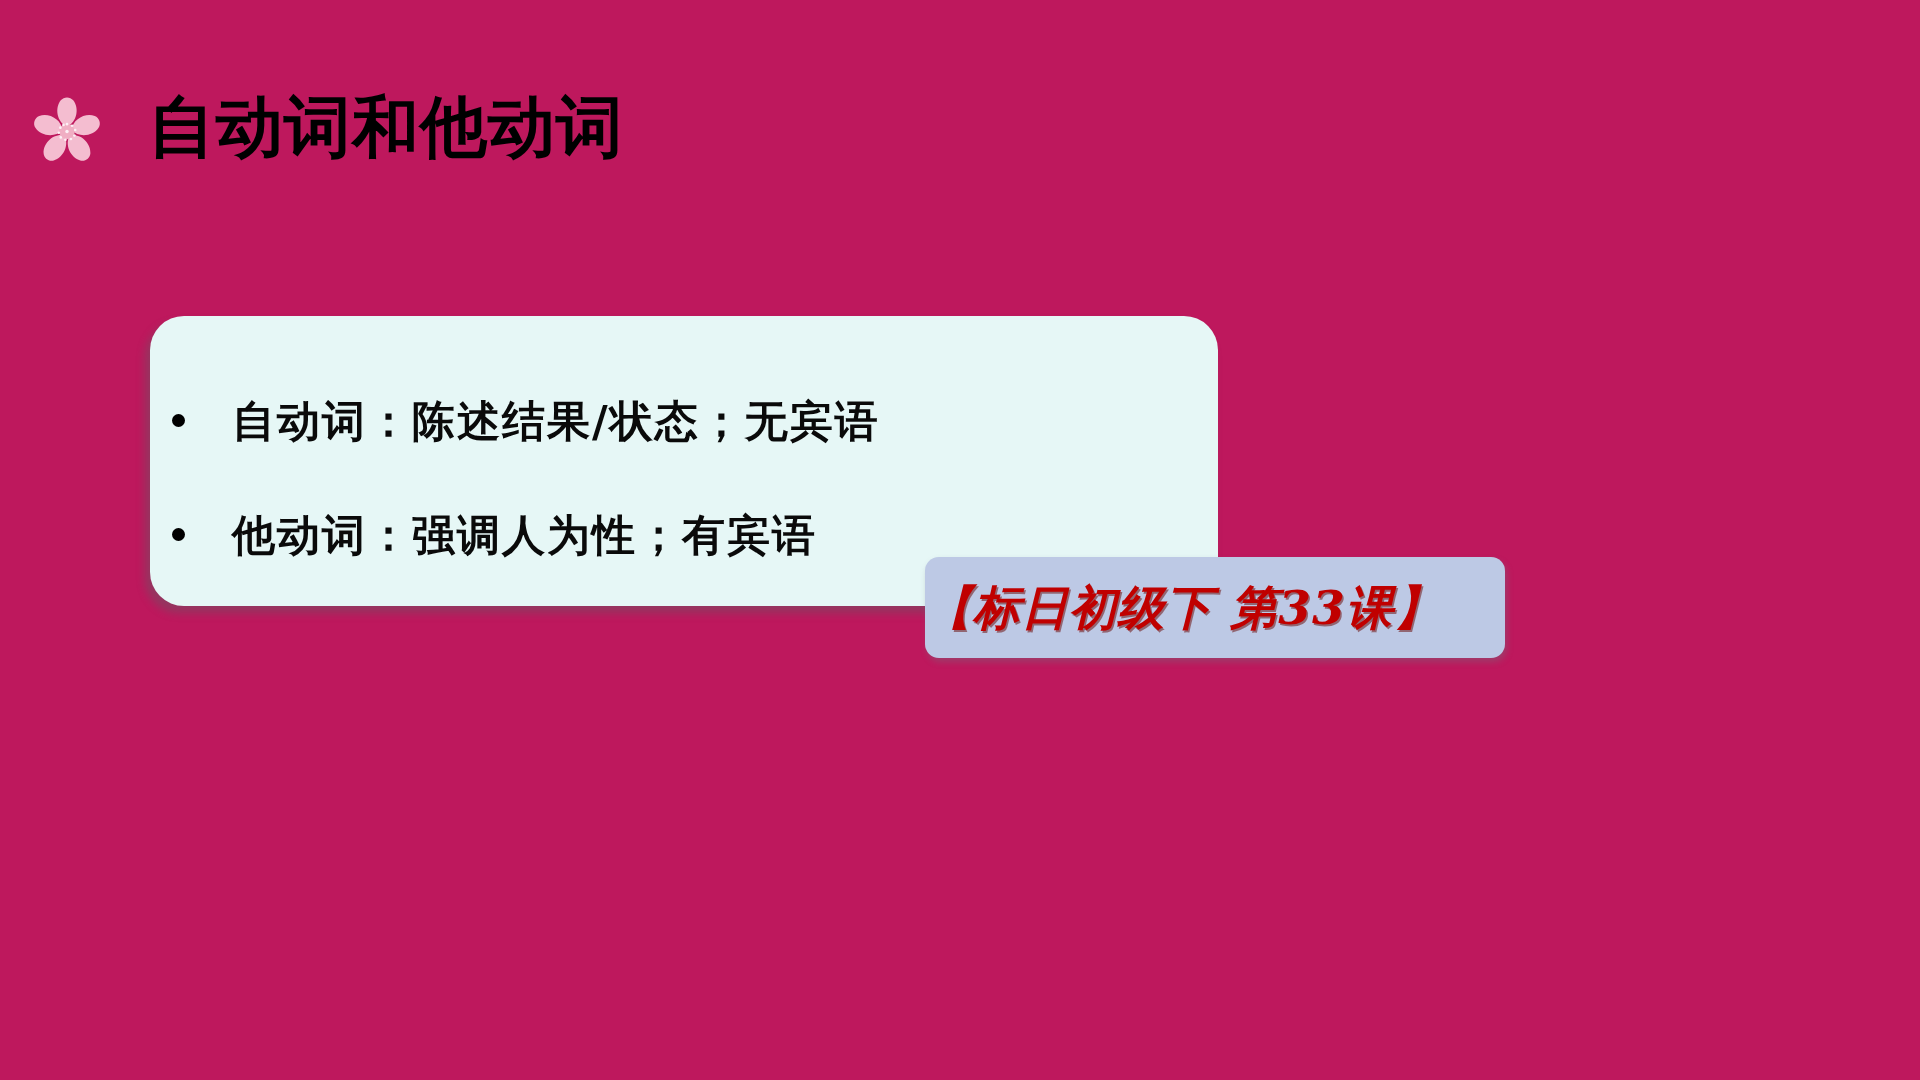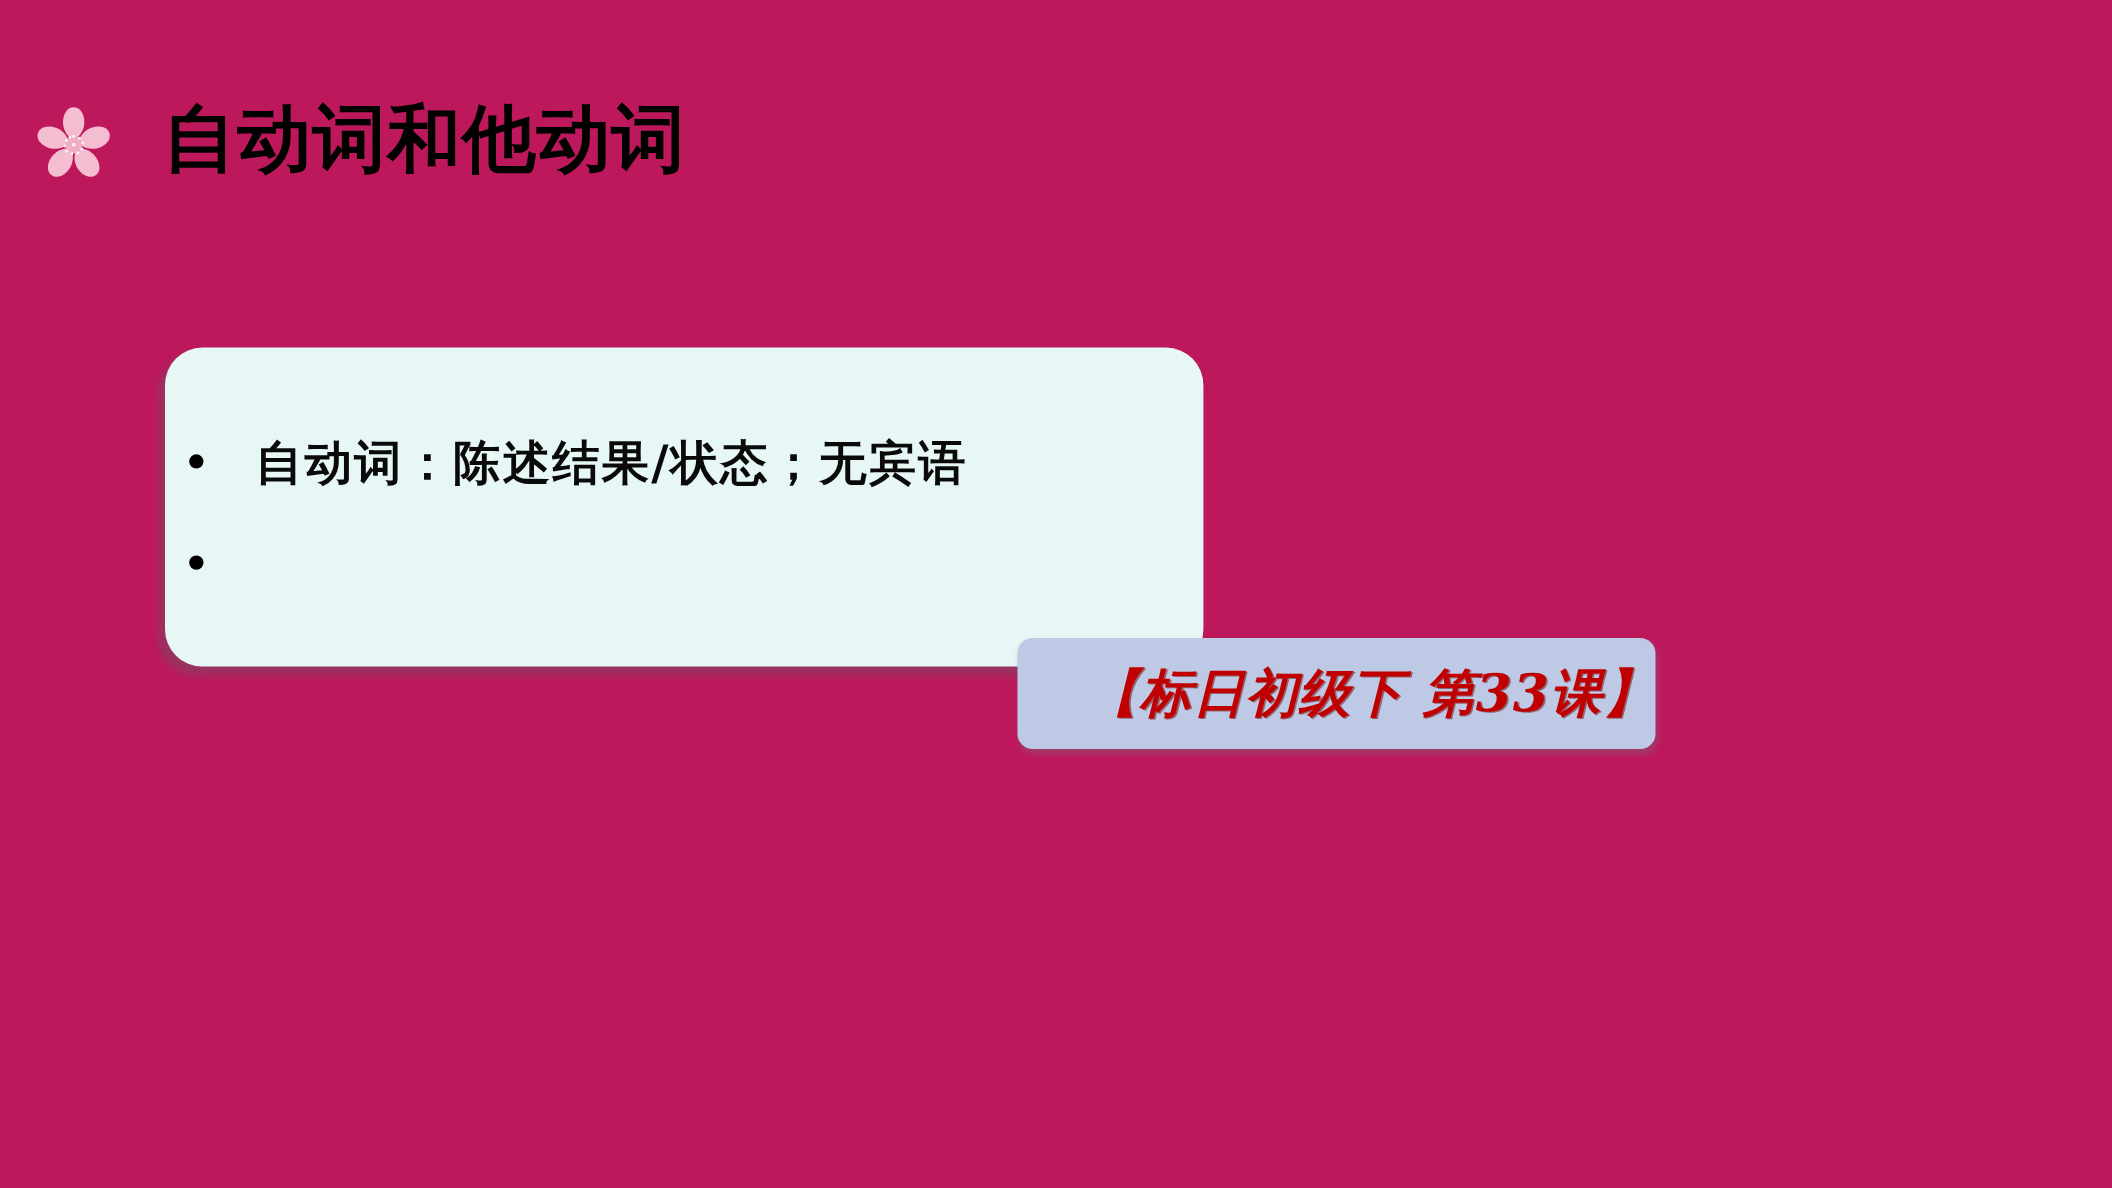--- a/index.html
+++ b/index.html
@@ -49,21 +49,21 @@
     letter-spacing: 1px;
     line-height: 1;
     white-space: nowrap;
   }
 
   
   .content-card {
     position: absolute;
     left: 150px;
     top: 316px;
-    width: 944px;
+    width: 1068px;
     height: 290px;
     background: #e6f7f6;
     border-radius: 34px;
     box-shadow: -5px 7px 9px rgba(90, 95, 100, 0.42);
     box-sizing: border-box;
   }
 
   .bullet-list {
     position: absolute;
     left: 22px;
@@ -99,29 +99,29 @@
     color: #0a0a0a;
     line-height: 1;
     letter-spacing: 2px;
     white-space: nowrap;
   }
 
   
   .lesson-badge {
     position: absolute;
     left: 925px;
-    top: 580px;
+    top: 557px;
     width: 580px;
     height: 101px;
     background: #bdc9e5;
     border-radius: 14px;
     box-shadow: 2px 4px 6px rgba(110, 115, 125, 0.38);
     display: flex;
     align-items: center;
-    justify-content: flex-end;
+    justify-content: flex-start;
     box-sizing: border-box;
   }
   .lesson-badge-text {
     font-family: "DejaVu Serif", "Liberation Serif", serif;
     font-size: 47px;
     font-weight: 700;
     font-style: italic;
     color: #c00000;
     letter-spacing: 1px;
     line-height: 1;
@@ -174,20 +174,21 @@
   </div>
 
   <div class="content-card">
     <ul class="bullet-list">
       <li class="bullet-item">
         <span class="bullet-dot"></span>
         <span class="bullet-text">自动词：陈述结果/状态；无宾语</span>
       </li>
       <li class="bullet-item">
         <span class="bullet-dot"></span>
+        <span class="bullet-text">他动词：强调人为性；有宾语</span>
       </li>
     </ul>
   </div>
 
   <div class="lesson-badge">
     <span class="lesson-badge-text">【标日初级下  第33课】</span>
   </div>
 
 </div>
 

